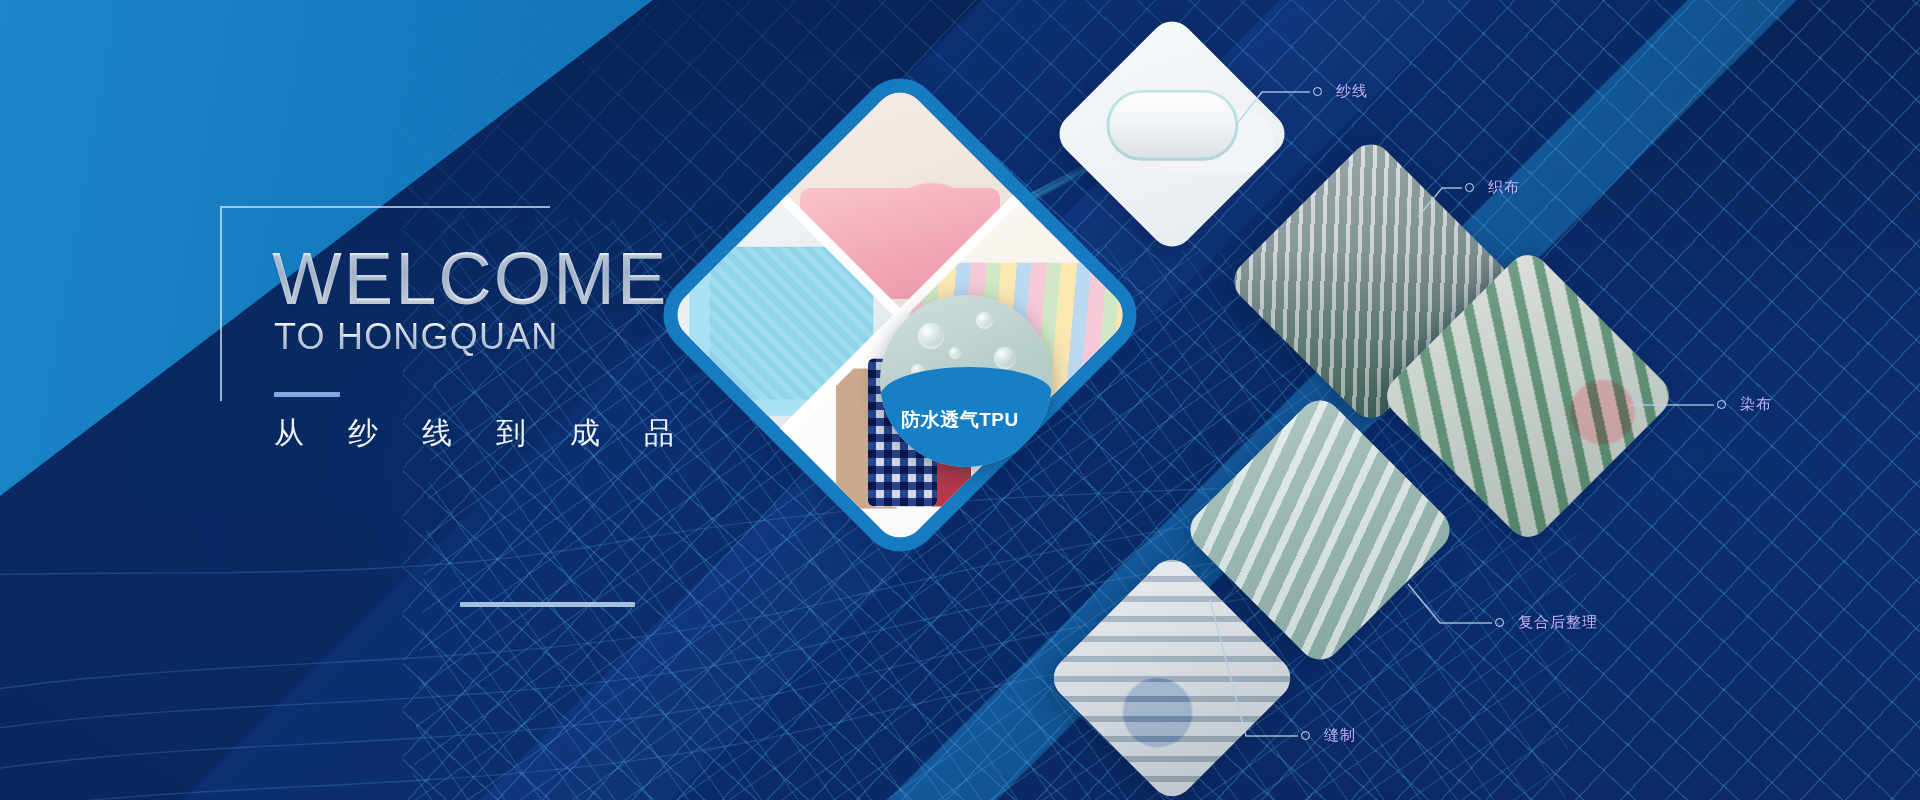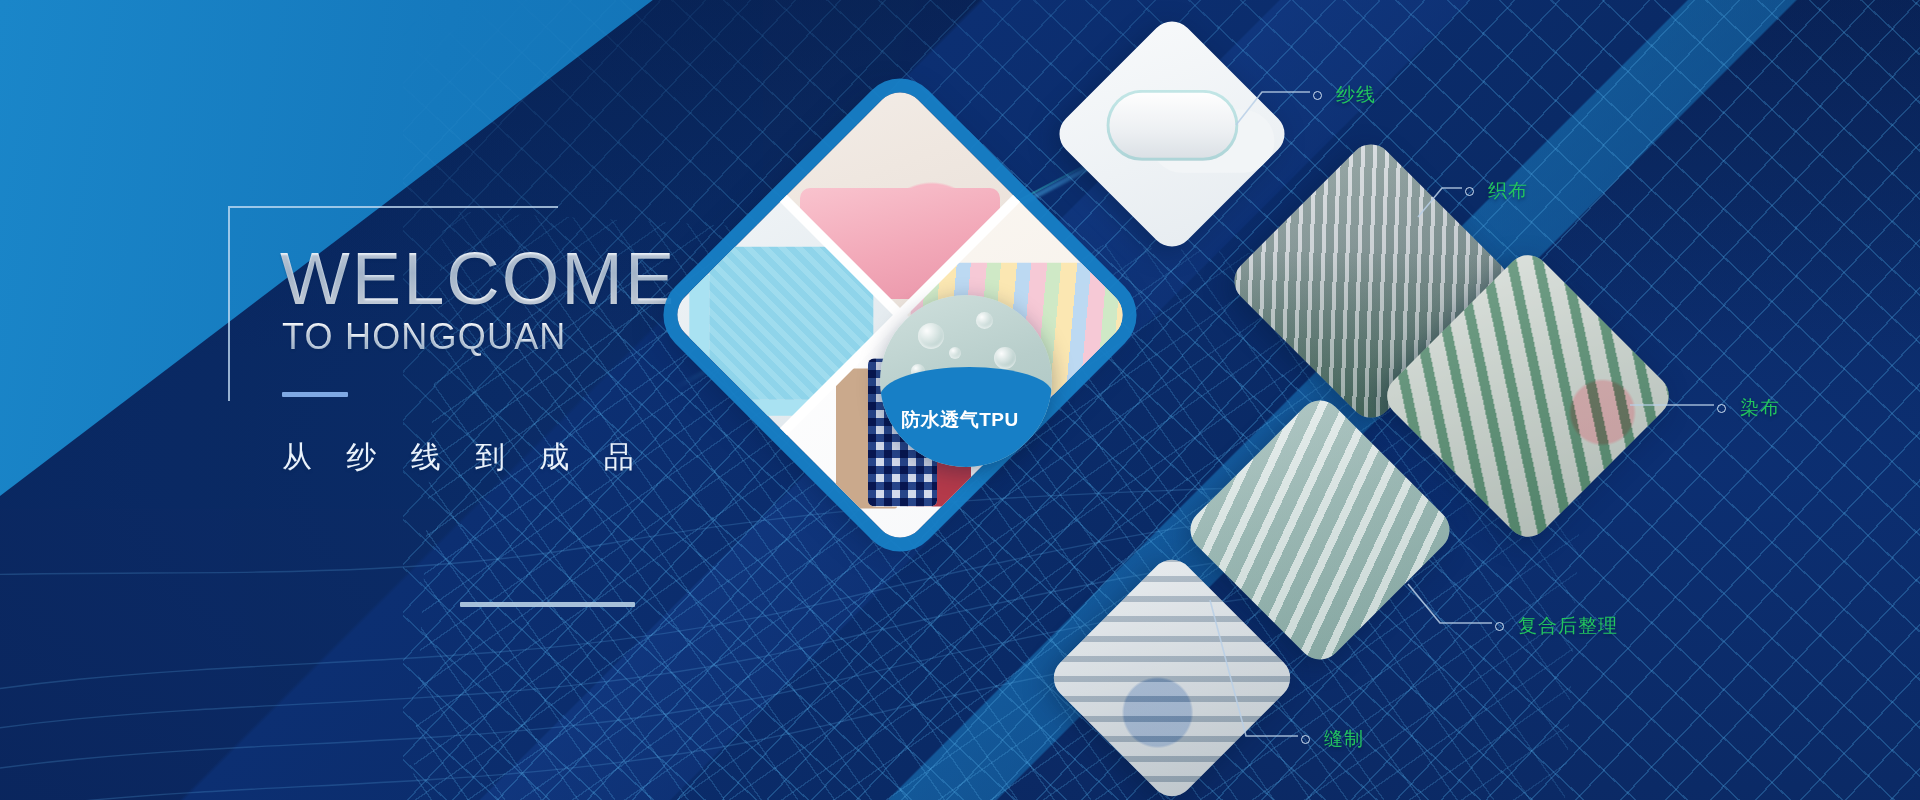--- a/index.html
+++ b/index.html
@@ -66,36 +66,36 @@
     background:linear-gradient(90deg,rgba(60,220,210,0),rgba(60,230,220,.75),rgba(200,255,250,.95),rgba(60,230,220,.6),rgba(60,220,210,0));
     transform:rotate(-28deg);filter:blur(.6px);}
   .flare .core{position:absolute;left:188px;top:126px;width:60px;height:26px;border-radius:50%;
     background:radial-gradient(ellipse at center,#ffffff 0%,#bdeaff 35%,rgba(90,200,255,.35) 62%,rgba(40,140,220,0) 100%);
     filter:blur(2px);transform:rotate(-28deg);}
   .flare .glow{position:absolute;left:120px;top:70px;width:210px;height:150px;border-radius:50%;
     background:radial-gradient(ellipse at center,rgba(130,215,255,.40) 0%,rgba(60,160,230,.12) 45%,rgba(30,100,200,0) 75%);
     filter:blur(8px);}
 
   
-  .copy{position:absolute;left:228px;top:206px;width:560px;}
+  .copy{position:absolute;left:220px;top:206px;width:560px;}
   .frame{position:absolute;left:0;top:0;width:330px;height:195px;
     border-left:2px solid rgba(200,224,245,.75);border-top:2px solid rgba(200,224,245,.75);}
   .welcome{position:relative;margin:0;padding:38px 0 0 52px;
     font-size:74px;line-height:.95;font-weight:400;letter-spacing:2px;
     background:linear-gradient(180deg,#ffffff 0%,#f3f8fd 38%,#cfdcea 62%,#ffffff 100%);
     -webkit-background-clip:text;background-clip:text;color:transparent;
     text-shadow:0 2px 2px rgba(5,35,80,.22);}
   .welcome-sub{position:relative;margin:2px 0 0 54px;
     font-size:36px;letter-spacing:1.2px;font-weight:400;
     background:linear-gradient(180deg,#ffffff 0%,#eef4fa 45%,#c9d8e8 75%,#ffffff 100%);
     -webkit-background-clip:text;background-clip:text;color:transparent;
     text-shadow:0 2px 2px rgba(5,35,80,.22);}
   .rule{margin:34px 0 0 54px;width:66px;height:5px;background:#7fa9e4;border-radius:1px;}
-  .zh-1{margin:40px 0 0 54px;color:#eaf2fb;font-size:30px;letter-spacing:13px;font-weight:400;
-    text-shadow:0 2px 3px rgba(5,35,80,.3);}
+  .zh-1{margin:16px 0 0 54px;color:#eaf2fb;font-size:30px;letter-spacing:13px;font-weight:400;
+    text-shadow:0 2px 3px rgba(5,35,80,.3);font-family:Liberation Mono, monospace;}
   .zh-2{margin:14px 0 0 52px;color:#ffffff;font-size:38px;letter-spacing:2px;font-weight:700;
     text-shadow:0 3px 4px rgba(5,35,80,.38);}
   .rule-bottom{position:absolute;left:460px;top:602px;width:175px;height:5px;
     background:#b7d0e6;border-radius:1px;opacity:.9;}
 
   
   .center-dia{position:absolute;left:735px;top:150px;width:330px;height:330px;
     transform:rotate(45deg);border-radius:26px;overflow:hidden;
     box-shadow:0 0 0 14px rgba(23,127,198,.95), 0 10px 38px rgba(4,22,55,.45);}
   .quad{position:absolute;width:50%;height:50%;overflow:hidden;}
@@ -155,21 +155,21 @@
     color:#fff;font-size:19px;font-weight:700;letter-spacing:.5px;}
 
   
   .sat{position:absolute;transform:rotate(45deg);border-radius:22px;overflow:hidden;
     box-shadow:0 8px 26px rgba(4,22,55,.35);}
   .sat .ph{position:absolute;inset:-30%;transform:rotate(-45deg);}
 
   
   .callout{position:absolute;display:flex;align-items:center;z-index:8;}
   .callout .dot{width:9px;height:9px;border:1.6px solid #cfe0f2;border-radius:50%;background:transparent;flex:none;}
-  .callout .txt{margin-left:14px;color:#22c55e;font-size:19px;letter-spacing:1px;white-space:nowrap;
+  .callout .txt{margin-left:14px;color:#c4b5fd;font-size:15px;letter-spacing:1px;white-space:nowrap;
     text-shadow:0 2px 3px rgba(4,22,55,.5);}
   .leader{position:absolute;z-index:7;pointer-events:none;}
   .leader svg{overflow:visible;}
   .leader path{fill:none;stroke:#b9cfe6;stroke-width:1.6;opacity:.85;}
 </style>
 </head>
 <body>
 
 <div class="stage">
 

